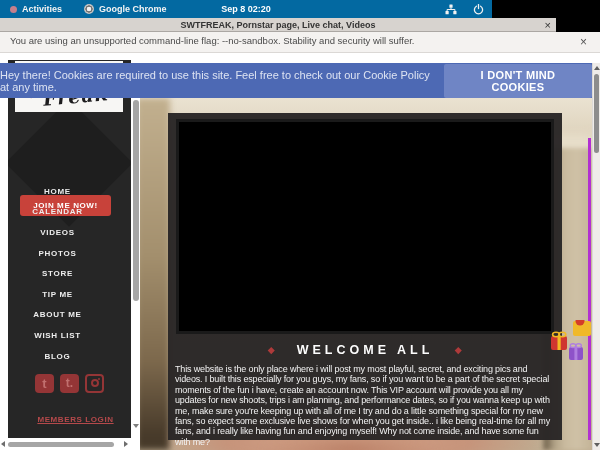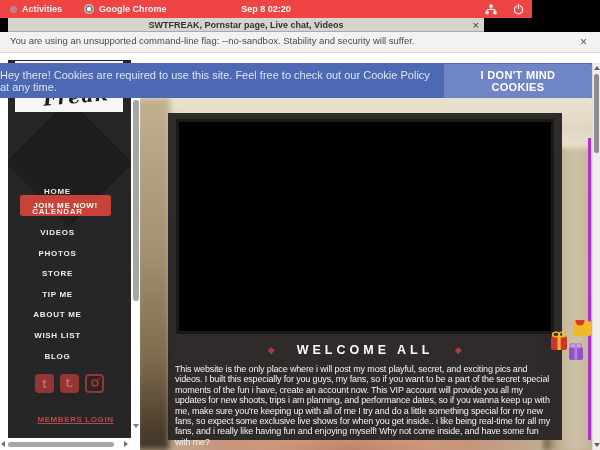--- a/index.html
+++ b/index.html
@@ -1,30 +1,30 @@
 <!DOCTYPE html>
 <html><head>
 <meta charset="utf-8">
 <style>
   * { margin:0; padding:0; box-sizing:border-box; }
   html,body { width:600px; height:450px; overflow:hidden; }
   body { font-family:"Liberation Sans",sans-serif; background:#000; position:relative; }
   .screen { position:absolute; inset:0; width:600px; height:450px; }
 
   
-  .system-bar { position:absolute; left:0; top:0; width:532px; height:18px; background:#ef4444; color:#fff; z-index:90; }
+  .system-bar { position:absolute; left:0; top:0; width:492px; height:18px; background:#0369a1; color:#fff; z-index:90; }
   .sys-left { position:absolute; left:10px; top:0; height:18px; display:flex; align-items:center; gap:22px; }
   .sys-item { display:flex; align-items:center; gap:5px; font-size:9px; font-weight:700; color:#f4f4f4; }
   .act-dot { width:7px; height:7px; border-radius:50%; background:#c57f8c; }
   .chrome-ico { width:10px; height:10px; border-radius:50%; background:radial-gradient(circle at 50% 50%, #f2f2f2 0 2px, #6f6f6f 2.6px 3.4px, #c2c2c2 3.8px 100%); }
   .sys-clock { position:absolute; left:0; right:0; top:0; height:18px; display:flex; align-items:center; justify-content:center; font-size:9px; font-weight:700; color:#fdfdfd; }
   .sys-right { position:absolute; right:8px; top:0; height:18px; display:flex; align-items:center; gap:16px; }
 
   
-  .title-bar { position:absolute; left:8px; top:18px; width:476px; height:14px; background:#d7d3cf; border-bottom:1px solid #aba7a3; z-index:89; }
+  .title-bar { position:absolute; left:0; top:18px; width:556px; height:14px; background:#d7d3cf; border-bottom:1px solid #aba7a3; z-index:89; }
   .title-bar .wtitle { position:absolute; left:0; right:0; top:0; height:14px; display:flex; align-items:center; justify-content:center; font-size:9px; font-weight:700; color:#343434; }
   .tb-close { position:absolute; right:5px; top:0; height:14px; display:flex; align-items:center; font-size:11px; color:#333; cursor:default; }
 
   
   .infobar { position:absolute; left:0; top:32px; width:600px; height:21px; background:#f4f2f0; border-bottom:1px solid #dbd8d5; z-index:88; }
   .infobar .msg { position:absolute; left:10px; top:0; height:16px; display:flex; align-items:center; font-size:9.5px; color:#4a4a4a; }
   .ib-close { position:absolute; right:13px; top:0; height:20px; display:flex; align-items:center; font-size:12px; color:#555; }
 
   
   .browser { position:absolute; left:0; top:53px; width:600px; height:397px; background:#ffffff; overflow:hidden; }

